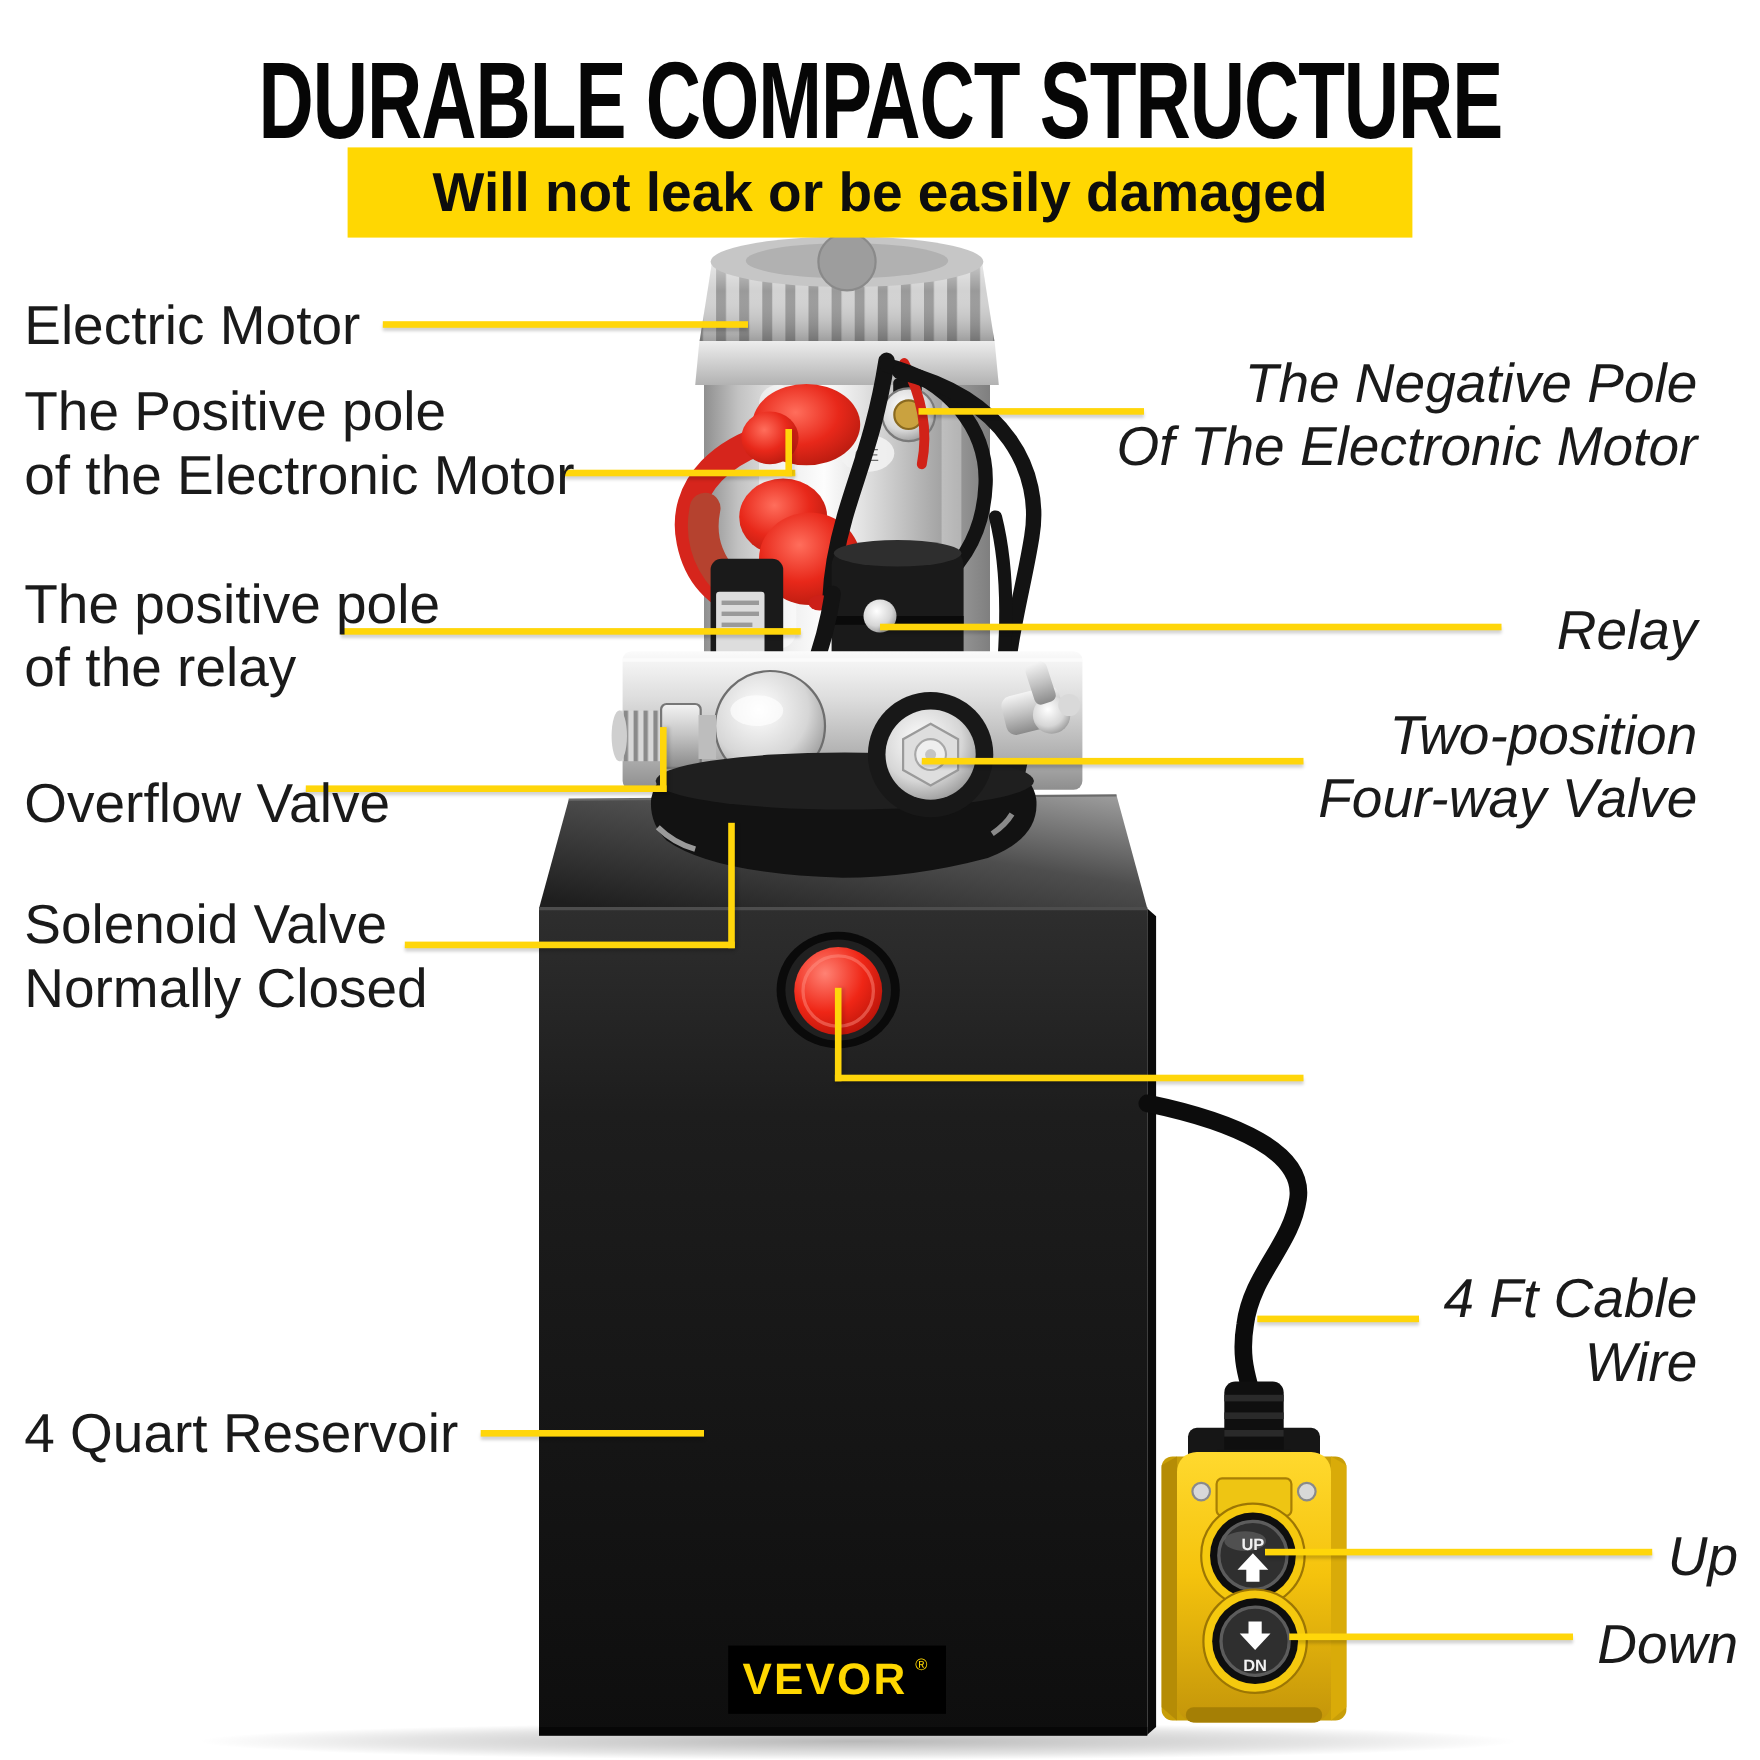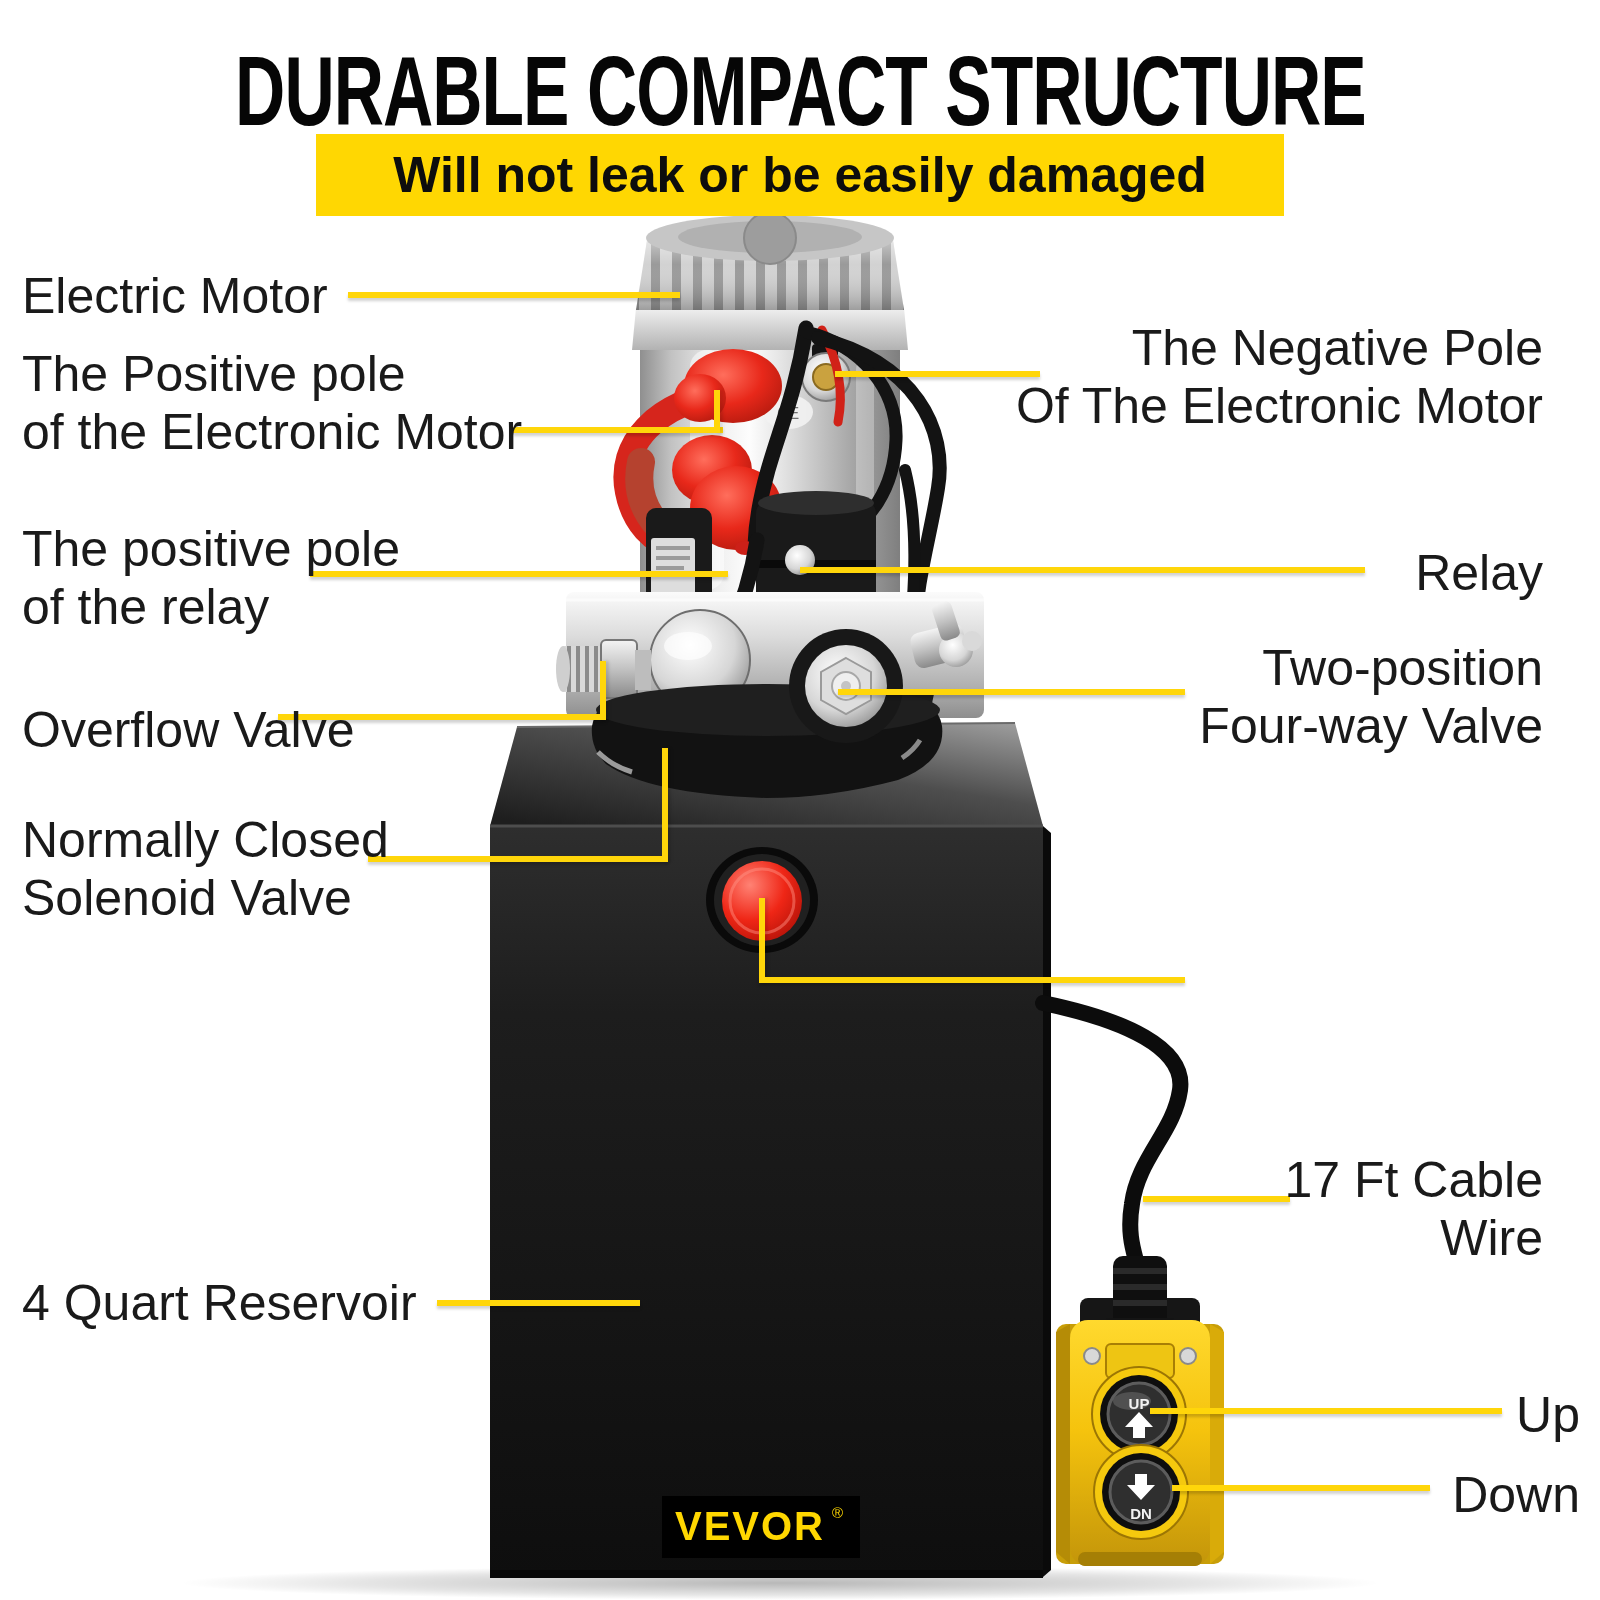--- a/index.html
+++ b/index.html
@@ -13,21 +13,21 @@
     font-weight:900; font-size:74px; letter-spacing:-1px; color:#060606; white-space:nowrap;
   }
   .banner {
     position:absolute; top:134px; left:50%; transform:translateX(-50%);
     width:968px; height:82px; background:#ffd702; text-align:center;
   }
   .banner span { font-size:50px; line-height:82px; font-weight:bold; color:#0d0d0d; }
   .lbl {
     position:absolute; font-size:50px; line-height:58px; color:#1a1a1a; white-space:nowrap;
   }
-  .lbl.r { text-align:right; }
+  .lbl.r { text-align:right;font-style:italic; }
   .lead {
     position:absolute; background:#ffd60a; box-shadow:0 3px 3px rgba(0,0,0,.18);
   }
   .lead.h { height:6px; }
   .lead.v { width:6px; box-shadow:3px 0 3px rgba(0,0,0,.12); }
   svg { position:absolute; top:0; left:0; }
 </style>
 </head>
 <body>
 
@@ -309,40 +309,40 @@
     <span style="display:block">of the Electronic Motor</span>
   </div>
   <div class="lbl" style="left:22px;top:520px">
     <span style="display:block">The positive pole</span>
     <span style="display:block">of the relay</span>
   </div>
   <div class="lbl" style="left:22px;top:701px">
     <span>Overflow Valve</span>
   </div>
   <div class="lbl" style="left:22px;top:811px">
+    <span style="display:block">Solenoid Valve</span>
     <span style="display:block">Normally Closed</span>
-    <span style="display:block">Solenoid Valve</span>
   </div>
   <div class="lbl" style="left:22px;top:1274px">
     <span>4 Quart Reservoir</span>
   </div>
 
   <div class="lbl r" style="right:57px;top:319px">
     <span style="display:block">The Negative Pole</span>
     <span style="display:block">Of The Electronic Motor</span>
   </div>
   <div class="lbl r" style="right:57px;top:544px">
     <span>Relay</span>
   </div>
   <div class="lbl r" style="right:57px;top:639px">
     <span style="display:block">Two-position</span>
     <span style="display:block">Four-way Valve</span>
   </div>
   <div class="lbl r" style="right:57px;top:1151px">
-    <span style="display:block">17 Ft Cable</span>
+    <span style="display:block">4 Ft Cable</span>
     <span style="display:block">Wire</span>
   </div>
   <div class="lbl r" style="right:20px;top:1386px">
     <span>Up</span>
   </div>
   <div class="lbl r" style="right:20px;top:1466px">
     <span>Down</span>
   </div>
 
 </div>

